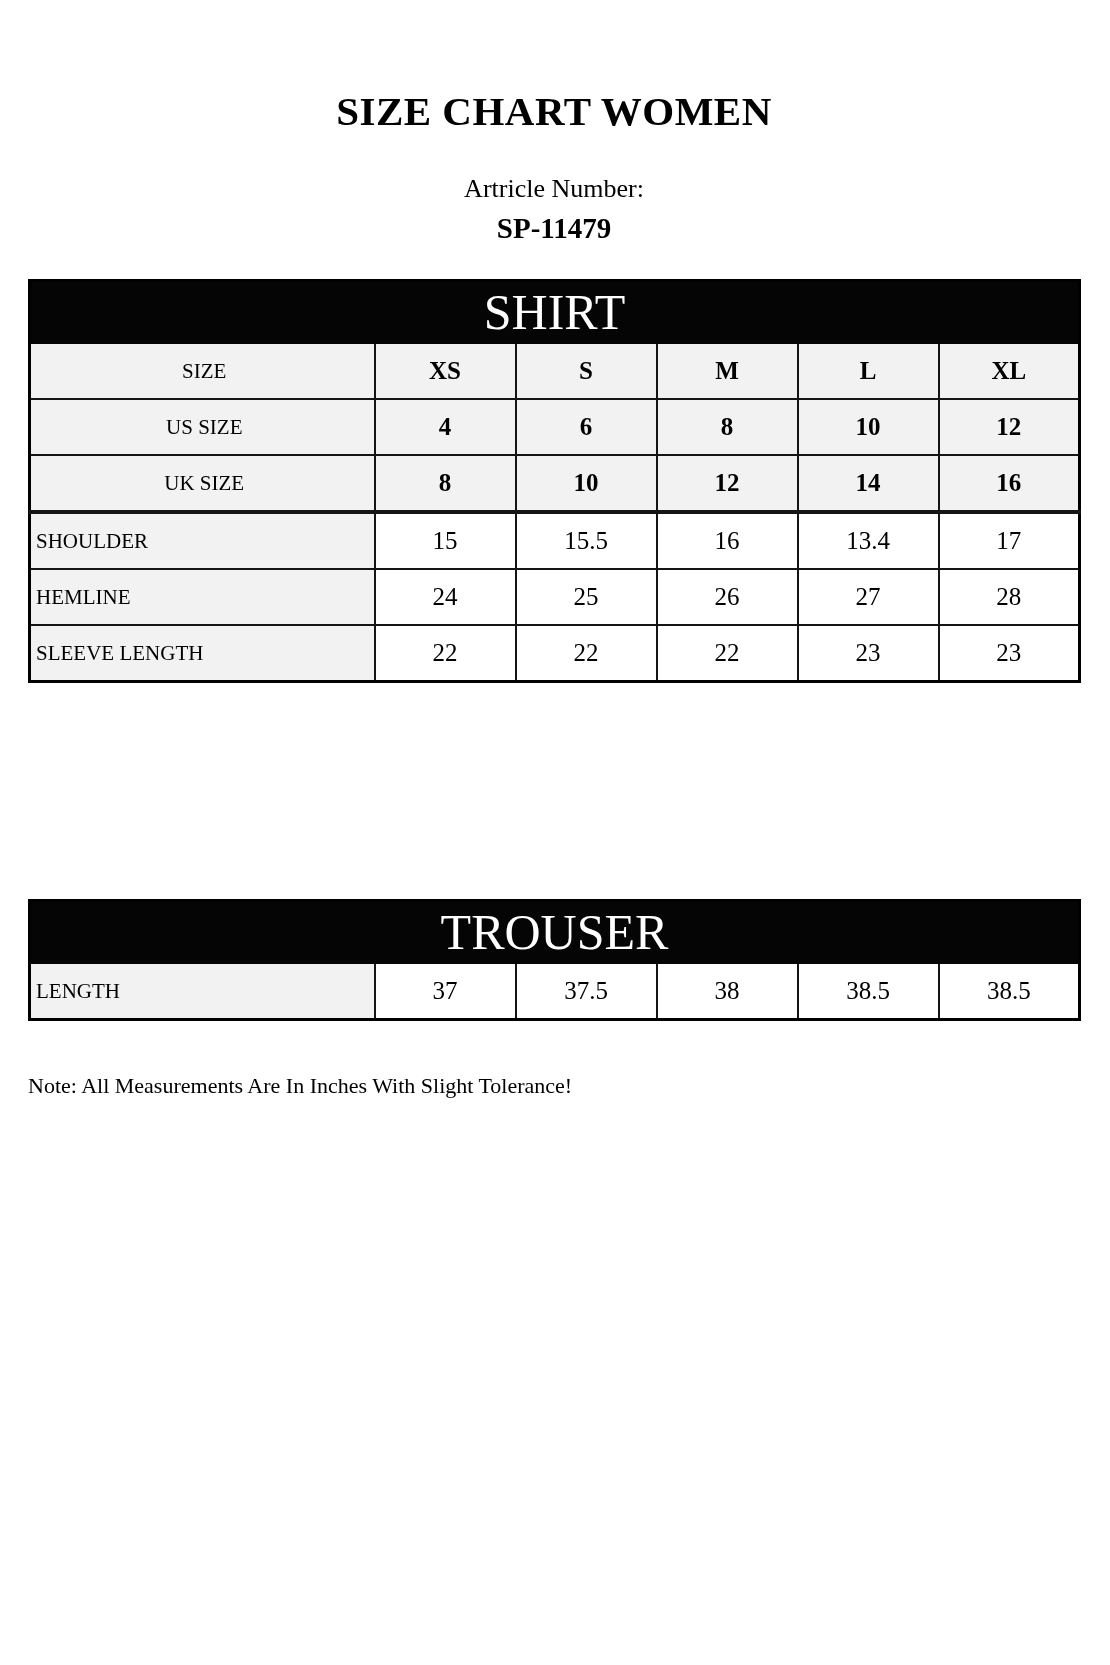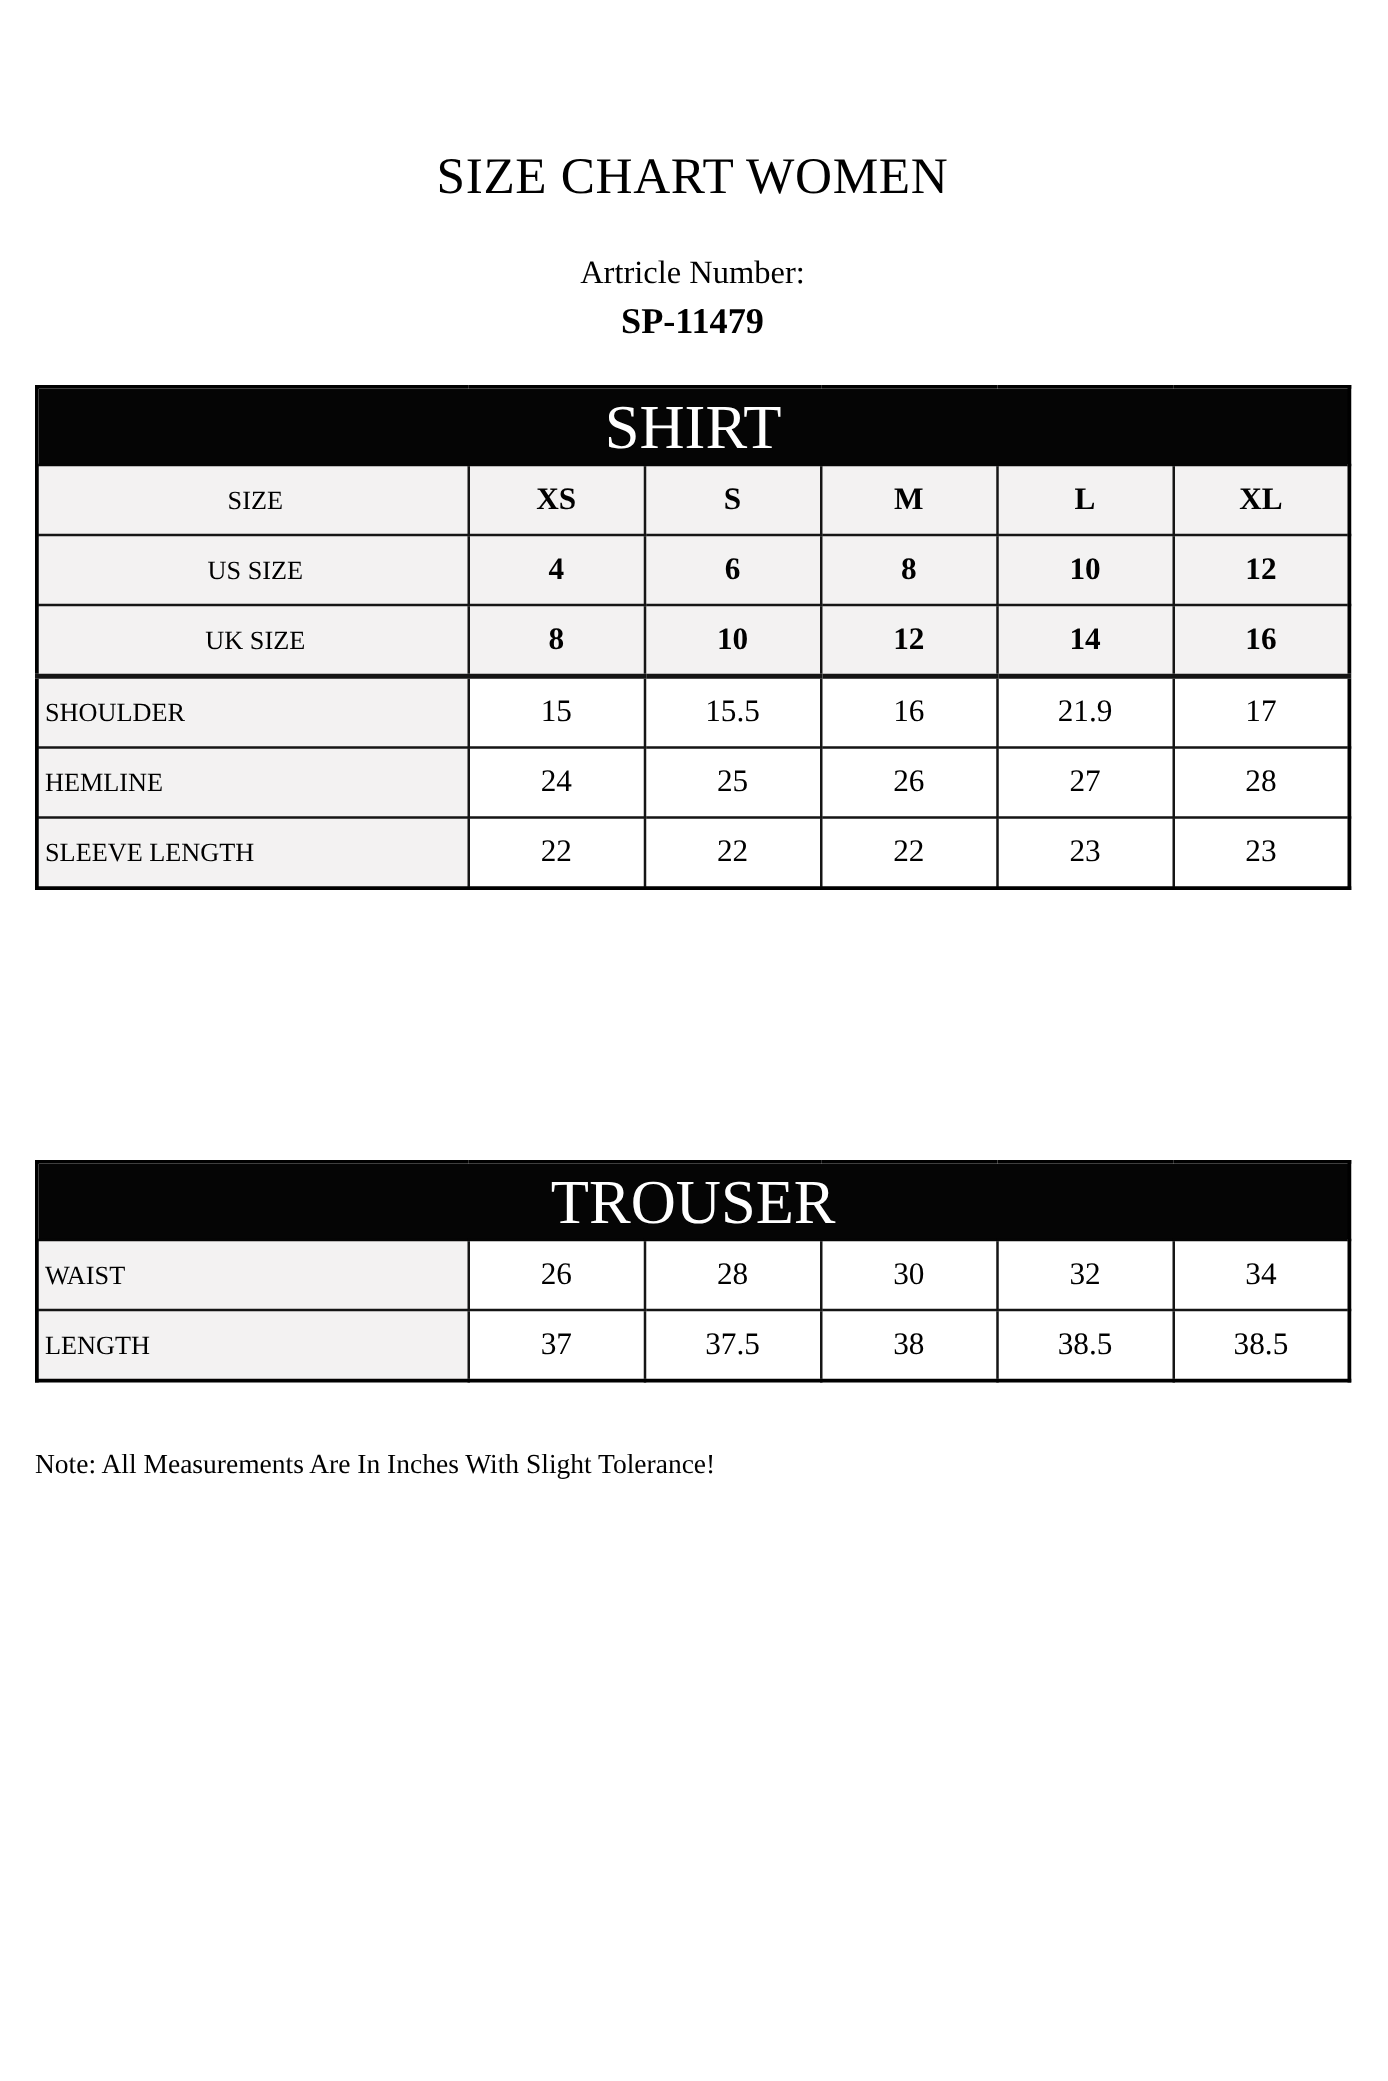--- a/index.html
+++ b/index.html
@@ -16,23 +16,23 @@
     overflow: hidden;
   }
   .doc {
     width: 1052px;
     margin-left: 28px;
   }
   .header-block {
     text-align: center;
   }
   .page-title {
-    padding-top: 120px;
+    padding-top: 91px;
     font-size: 41px;
-    font-weight: 400;
+    font-weight: 700;
     line-height: 1.0;
     letter-spacing: 0.5px;
   }
   .article-label {
     margin-top: 44px;
     font-size: 26px;
     line-height: 1.0;
   }
   .article-number {
     margin-top: 12px;
@@ -137,21 +137,21 @@
           <td class="value-cell">10</td>
           <td class="value-cell">12</td>
           <td class="value-cell">14</td>
           <td class="value-cell">16</td>
         </tr>
         <tr>
           <td class="label-cell">SHOULDER</td>
           <td class="value-cell">15</td>
           <td class="value-cell">15.5</td>
           <td class="value-cell">16</td>
-          <td class="value-cell">21.9</td>
+          <td class="value-cell">13.4</td>
           <td class="value-cell">17</td>
         </tr>
         <tr>
           <td class="label-cell">HEMLINE</td>
           <td class="value-cell">24</td>
           <td class="value-cell">25</td>
           <td class="value-cell">26</td>
           <td class="value-cell">27</td>
           <td class="value-cell">28</td>
         </tr>
@@ -173,28 +173,20 @@
         <col class="c-val">
         <col class="c-val">
         <col class="c-val">
         <col class="c-val">
     </colgroup>
     <tbody>
       <tr class="band">
         <td colspan="6">TROUSER</td>
       </tr>
         <tr>
-          <td class="label-cell">WAIST</td>
-          <td class="value-cell">26</td>
-          <td class="value-cell">28</td>
-          <td class="value-cell">30</td>
-          <td class="value-cell">32</td>
-          <td class="value-cell">34</td>
-        </tr>
-        <tr>
           <td class="label-cell">LENGTH</td>
           <td class="value-cell">37</td>
           <td class="value-cell">37.5</td>
           <td class="value-cell">38</td>
           <td class="value-cell">38.5</td>
           <td class="value-cell">38.5</td>
         </tr>
       </tbody>
   </table>
 

